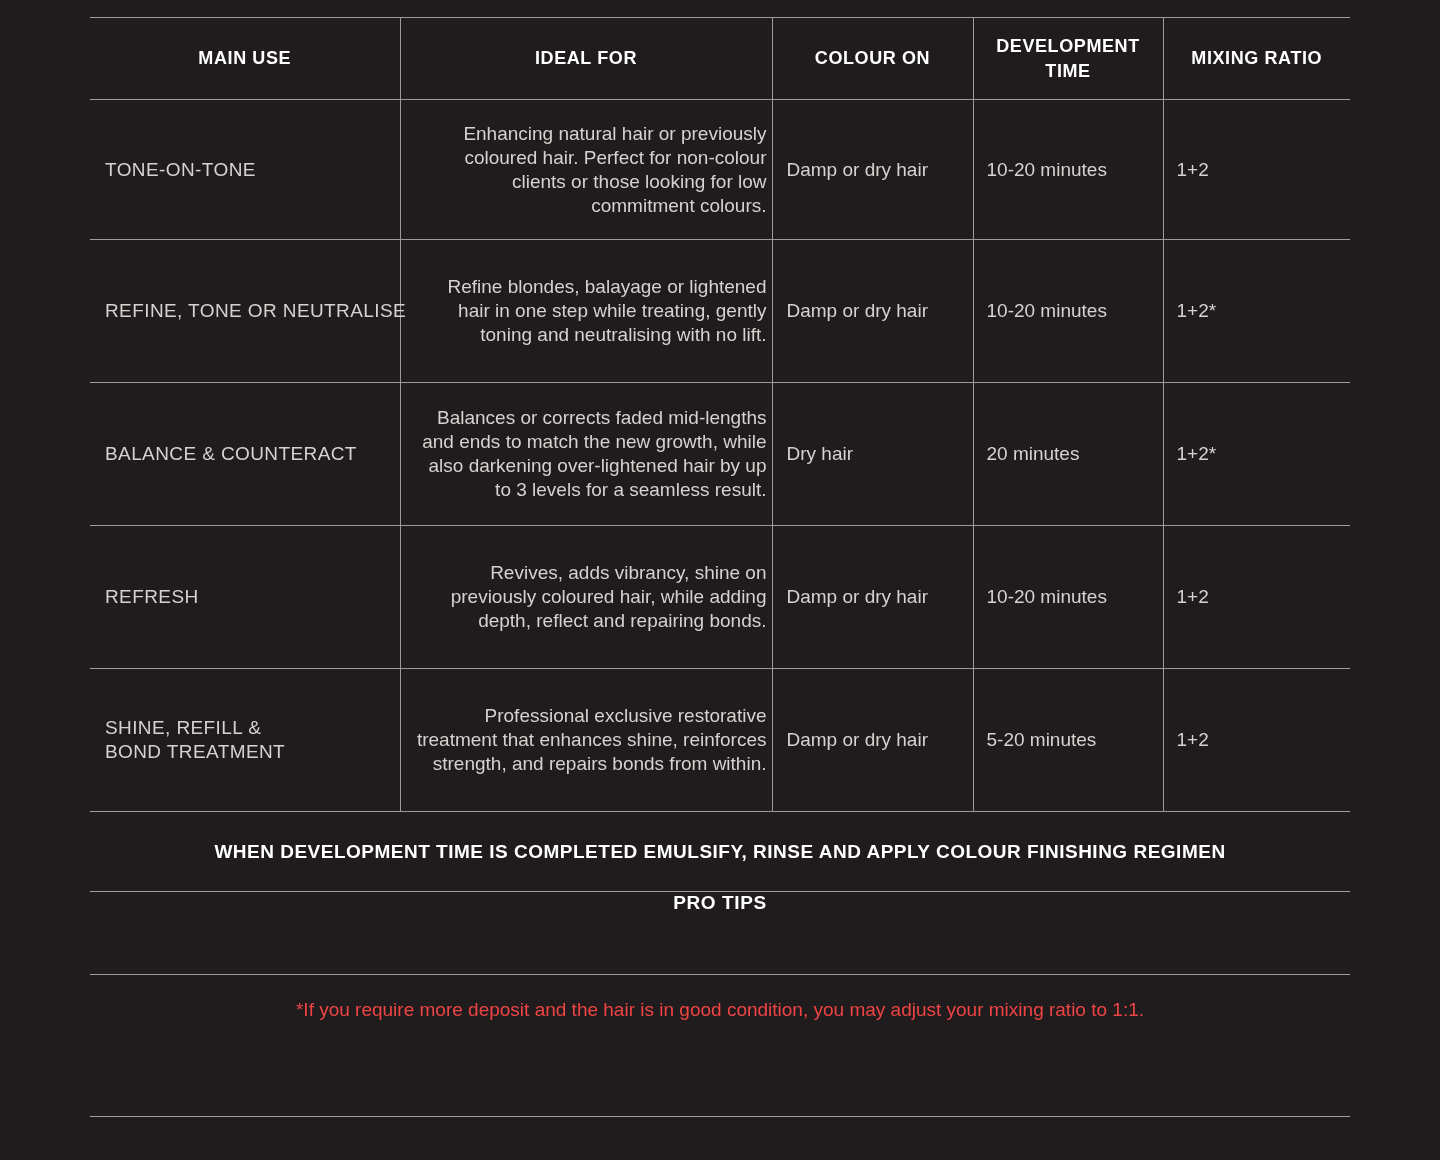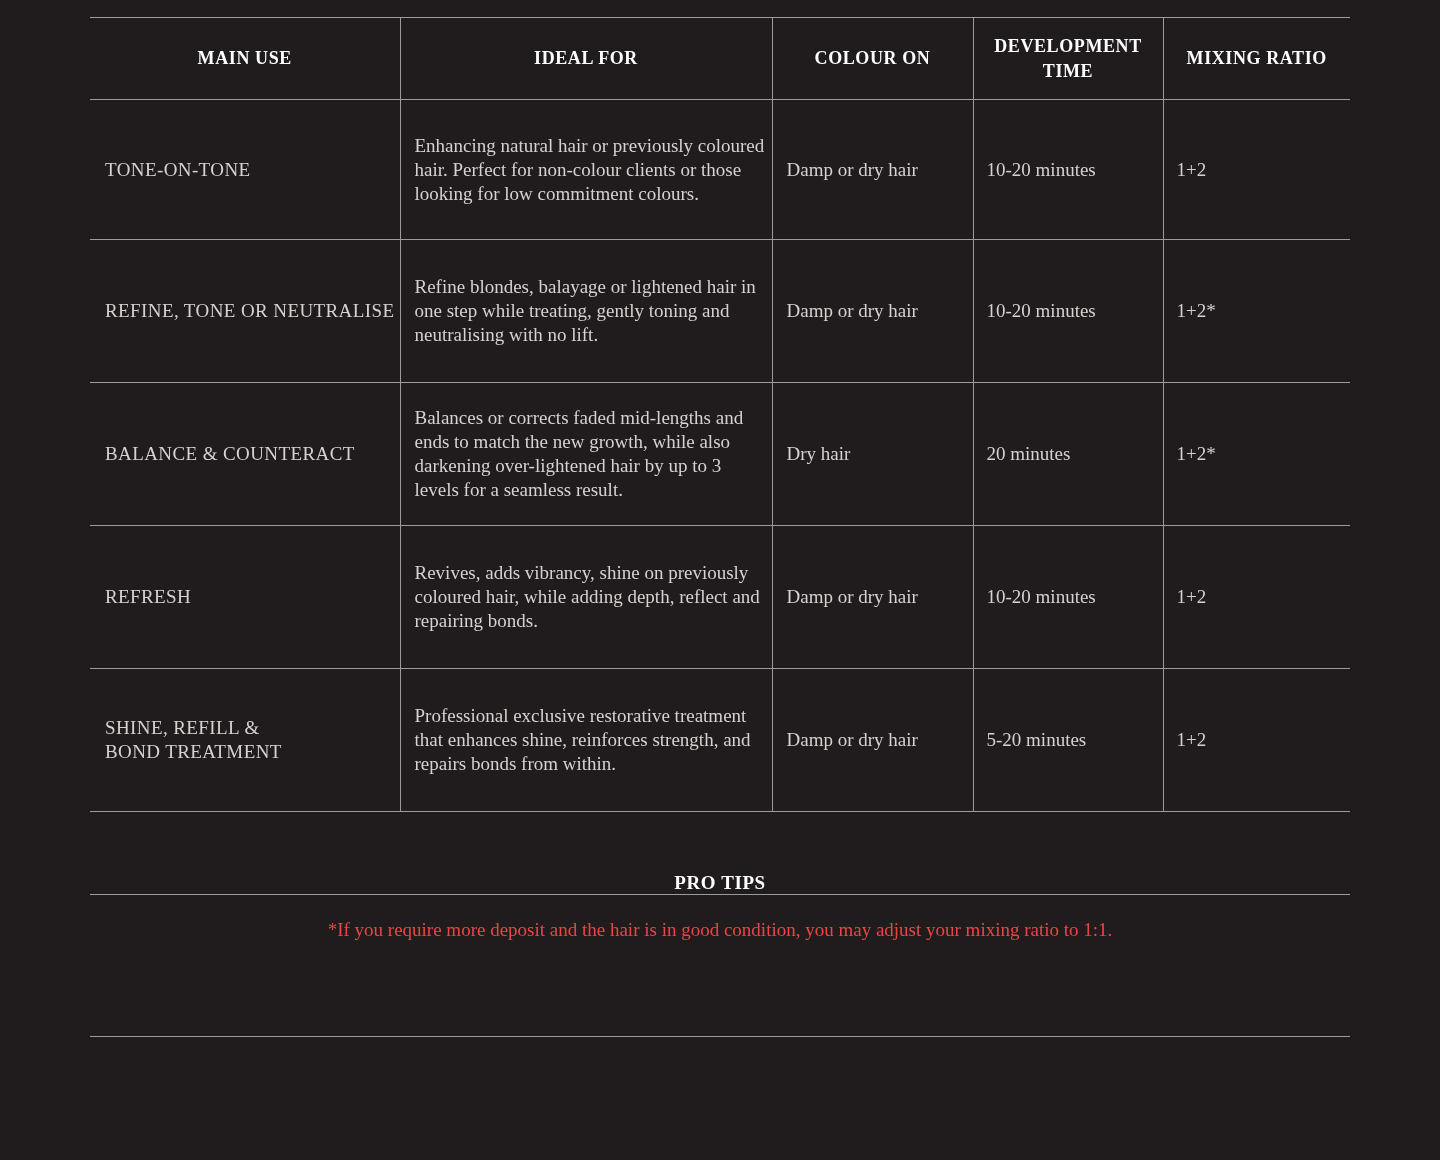--- a/index.html
+++ b/index.html
@@ -8,21 +8,20 @@
     height: 1160px;
     background: #201b1c;
     font-family: "Liberation Sans", sans-serif;
     overflow: hidden;
   }
   .page {
     width: 1260px;
     margin-left: 90px;
     padding-top: 17px;
     color: #d6d2d0;
-    font-family: Liberation Serif, serif;
   }
 
   
   table.usage-table {
     width: 1260px;
     border-collapse: collapse;
     table-layout: fixed;
   }
   col.c1 { width: 310px; }
   col.c2 { width: 372px; }
@@ -58,21 +57,21 @@
   }
   tr.body-row-1 td { height: 140px; }
 
   td.main-use {
     padding-left: 15px;
     padding-right: 4px;
     color: #c9c5c3;
     letter-spacing: 0.4px;
     white-space: pre;
   }
-  td.ideal-for  { padding-left: 14px; padding-right: 5px; }
+  td.ideal-for  { padding-left: 14px; padding-right: 5px; text-align: right; }
   td.apply-on   { padding-left: 14px; padding-right: 4px; margin-left: 8px; }
   td.dev-time   { padding-left: 13px; padding-right: 4px; }
   td.mix-ratio  { padding-left: 13px; padding-right: 4px; }
 
   
   .note-section {
     height: 80px;
     border-bottom: 1px solid #9b9b9b;
     display: flex;
     align-items: center;
@@ -80,21 +79,21 @@
     text-align: center;
     color: #ffffff;
     font-size: 19px;
     font-weight: bold;
     letter-spacing: 0.5px;
   }
   .protips-section {
     height: 83px;
     border-bottom: 1px solid #9b9b9b;
     display: flex;
-    align-items: flex-end;
+    align-items: flex-start;
     justify-content: center;
     color: #ffffff;
     font-size: 19px;
     font-weight: bold;
     letter-spacing: 0.6px;
   }
   .tips-section {
     height: 142px;
     border-bottom: 1px solid #9b9b9b;
     padding-top: 23px;
@@ -162,20 +161,23 @@
         <td class="main-use">SHINE, REFILL &amp;
 BOND TREATMENT</td>
         <td class="ideal-for">Professional exclusive restorative treatment that enhances shine, reinforces strength, and repairs bonds from within.</td>
         <td class="apply-on">Damp or dry hair</td>
         <td class="dev-time">5-20 minutes</td>
         <td class="mix-ratio">1+2</td>
       </tr>
     </tbody>
   </table>
 
+  <div class="note-section">
+    <span>WHEN DEVELOPMENT TIME IS COMPLETED EMULSIFY, RINSE AND APPLY COLOUR FINISHING REGIMEN</span>
+  </div>
 
   <div class="protips-section">
     <span>PRO TIPS</span>
   </div>
 
   <div class="tips-section">
     <p class="tip-1">*If you require more deposit and the hair is in good condition, you may adjust your mixing ratio to 1:1.</p>
   </div>
 
 </div>

